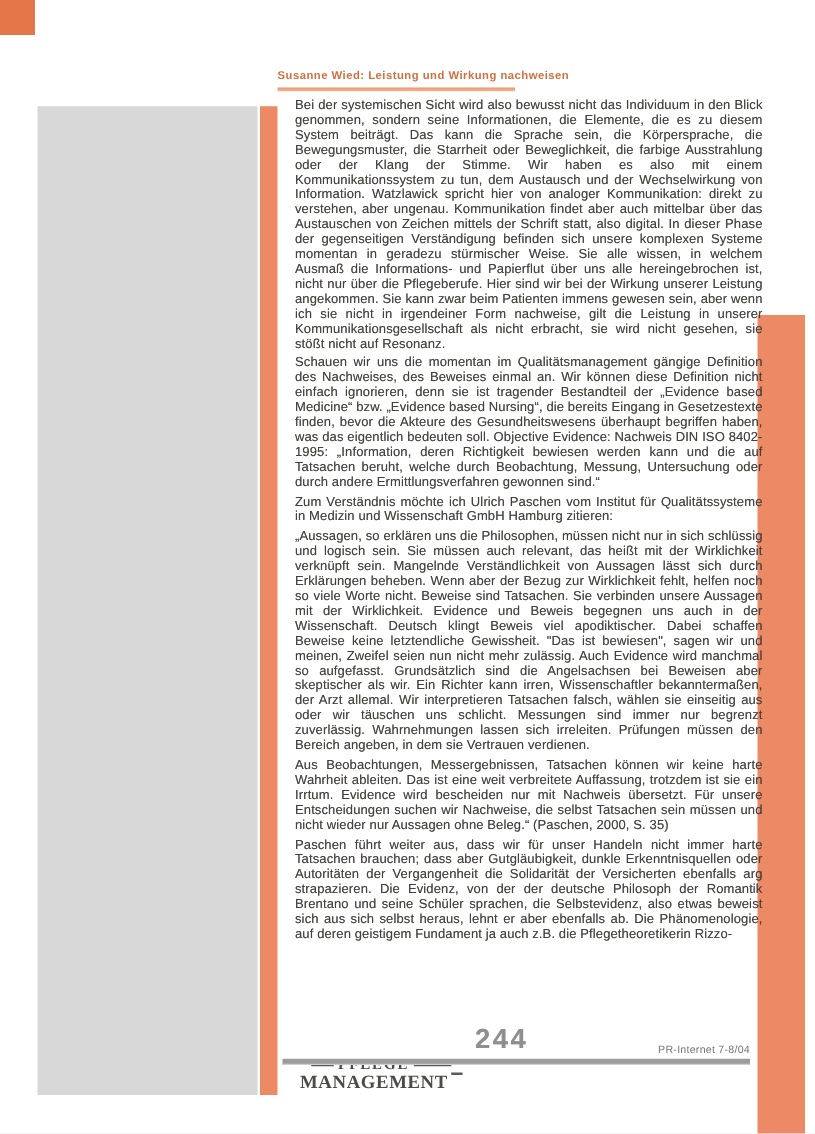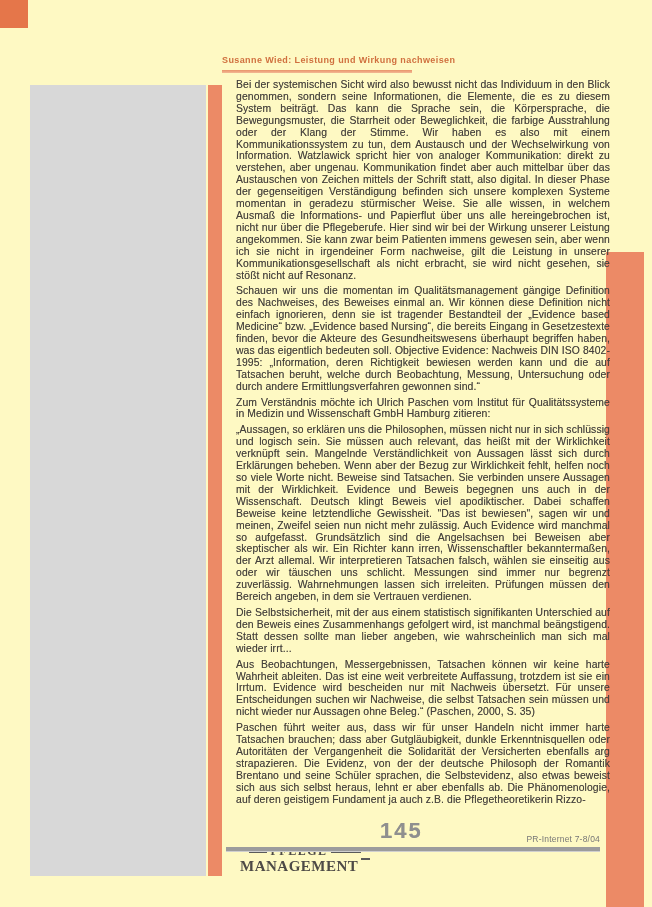--- a/index.html
+++ b/index.html
@@ -1,18 +1,18 @@
 <!DOCTYPE html>
 <html><head>
 <meta charset="utf-8">
 <style>
   html,body{margin:0;padding:0;background:#e9e9e9;}
   #canvas{
     position:relative;width:652px;height:907px;margin:0 auto;
-    background:#fef9c3;overflow:hidden;
+    background:#ffffff;overflow:hidden;
     font-family:"Liberation Sans",sans-serif;
   }
   
   .accent-square{position:absolute;left:0;top:0;width:28px;height:28px;background:#e5764a;}
   .left-panel{position:absolute;left:30px;top:85px;width:176px;height:791px;background:#d8d8d8;}
   .accent-bar-left{position:absolute;left:208px;top:85px;width:14px;height:791px;background:#ec8a66;}
   .accent-bar-right{position:absolute;left:606px;top:252px;width:38px;height:655px;background:#ec8a66;}
   
   .byline{
     position:absolute;left:222px;top:55px;width:376px;
@@ -60,34 +60,33 @@
   <div class="accent-bar-right"></div>
 
   <div class="byline">Susanne Wied: Leistung und Wirkung nachweisen</div>
   <div class="byline-underline"></div>
 
   <div class="article">
     <p>Bei der systemischen Sicht wird also bewusst nicht das Individuum in den Blick genommen, sondern seine Informationen, die Elemente, die es zu diesem System beiträgt. Das kann die Sprache sein, die Körpersprache, die Bewegungsmuster, die Starrheit oder Beweglichkeit, die farbige Ausstrahlung oder der Klang der Stimme. Wir haben es also mit einem Kommunikationssystem zu tun, dem Austausch und der Wechselwirkung von Information. Watzlawick spricht hier von analoger Kommunikation: direkt zu verstehen, aber ungenau. Kommunikation findet aber auch mittelbar über das Austauschen von Zeichen mittels der Schrift statt, also digital. In dieser Phase der gegenseitigen Verständigung befinden sich unsere komplexen Systeme momentan in geradezu stürmischer Weise. Sie alle wissen, in welchem Ausmaß die Informations- und Papierflut über uns alle hereingebrochen ist, nicht nur über die Pflegeberufe. Hier sind wir bei der Wirkung unserer Leistung angekommen. Sie kann zwar beim Patienten immens gewesen sein, aber wenn ich sie nicht in irgendeiner Form nachweise, gilt die Leistung in unserer Kommunikationsgesellschaft als nicht erbracht, sie wird nicht gesehen, sie stößt nicht auf Resonanz.</p>
     <p>Schauen wir uns die momentan im Qualitätsmanagement gängige Definition des Nachweises, des Beweises einmal an. Wir können diese Definition nicht einfach ignorieren, denn sie ist tragender Bestandteil der „Evidence based Medicine“ bzw. „Evidence based Nursing“, die bereits Eingang in Gesetzestexte finden, bevor die Akteure des Gesundheitswesens überhaupt begriffen haben, was das eigentlich bedeuten soll. Objective Evidence: Nachweis DIN ISO 8402-1995: „Information, deren Richtigkeit bewiesen werden kann und die auf Tatsachen beruht, welche durch Beobachtung, Messung, Untersuchung oder durch andere Ermittlungsverfahren gewonnen sind.“</p>
     <p>Zum Verständnis möchte ich Ulrich Paschen vom Institut für Qualitätssysteme in Medizin und Wissenschaft GmbH Hamburg zitieren:</p>
     <p>„Aussagen, so erklären uns die Philosophen, müssen nicht nur in sich schlüssig und logisch sein. Sie müssen auch relevant, das heißt mit der Wirklichkeit verknüpft sein. Mangelnde Verständlichkeit von Aussagen lässt sich durch Erklärungen beheben. Wenn aber der Bezug zur Wirklichkeit fehlt, helfen noch so viele Worte nicht. Beweise sind Tatsachen. Sie verbinden unsere Aussagen mit der Wirklichkeit. Evidence und Beweis begegnen uns auch in der Wissenschaft. Deutsch klingt Beweis viel apodiktischer. Dabei schaffen Beweise keine letztendliche Gewissheit. "Das ist bewiesen", sagen wir und meinen, Zweifel seien nun nicht mehr zulässig. Auch Evidence wird manchmal so aufgefasst. Grundsätzlich sind die Angelsachsen bei Beweisen aber skeptischer als wir. Ein Richter kann irren, Wissenschaftler bekanntermaßen, der Arzt allemal. Wir interpretieren Tatsachen falsch, wählen sie einseitig aus oder wir täuschen uns schlicht. Messungen sind immer nur begrenzt zuverlässig. Wahrnehmungen lassen sich irreleiten. Prüfungen müssen den Bereich angeben, in dem sie Vertrauen verdienen.</p>
-    <p>Die Selbstsicherheit, mit der aus einem statistisch signifikanten Unterschied auf den Beweis eines Zusammenhangs gefolgert wird, ist manchmal beängstigend. Statt dessen sollte man lieber angeben, wie wahrscheinlich man sich mal wieder irrt...</p>
     <p>Aus Beobachtungen, Messergebnissen, Tatsachen können wir keine harte Wahrheit ableiten. Das ist eine weit verbreitete Auffassung, trotzdem ist sie ein Irrtum. Evidence wird bescheiden nur mit Nachweis übersetzt. Für unsere Entscheidungen suchen wir Nachweise, die selbst Tatsachen sein müssen und nicht wieder nur Aussagen ohne Beleg.“ (Paschen, 2000, S. 35)</p>
     <p>Paschen führt weiter aus, dass wir für unser Handeln nicht immer harte Tatsachen brauchen; dass aber Gutgläubigkeit, dunkle Erkenntnisquellen oder Autoritäten der Vergangenheit die Solidarität der Versicherten ebenfalls arg strapazieren. Die Evidenz, von der der deutsche Philosoph der Romantik Brentano und seine Schüler sprachen, die Selbstevidenz, also etwas beweist sich aus sich selbst heraus, lehnt er aber ebenfalls ab. Die Phänomenologie, auf deren geistigem Fundament ja auch z.B. die Pflegetheoretikerin Rizzo-</p>
   </div>
 
   <div class="footer-logo">
     <div class="logo-row1">
       <span class="lrule w18"></span>
       <span>PFLEGE</span>
       <span class="lrule w30"></span>
     </div>
     <div class="logo-row2">
       <span>MANAGEMENT</span>
       <span class="lrule w22"></span>
     </div>
   </div>
 
-  <div class="page-number">145</div>
+  <div class="page-number">244</div>
   <div class="issue-label">PR-Internet 7-8/04</div>
   <div class="footer-rule"></div>
 
 </div>
 
 </body></html>

